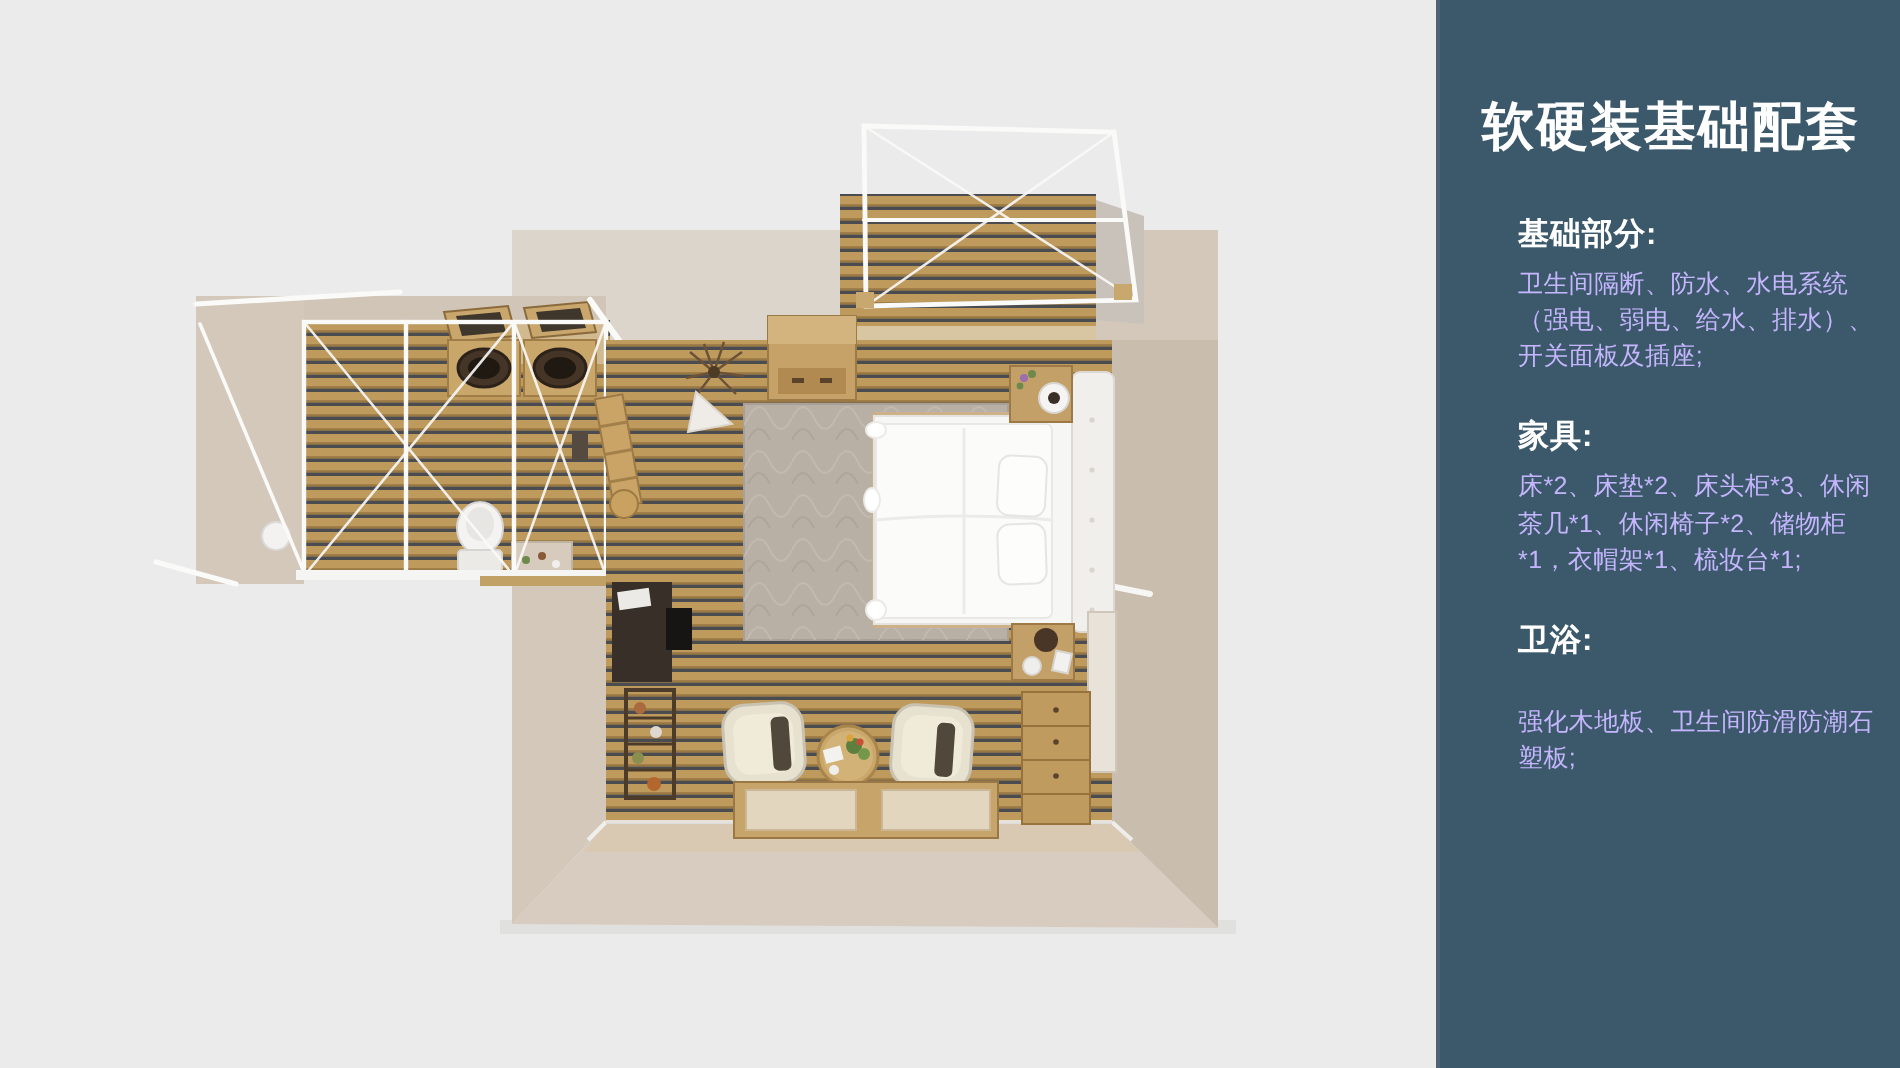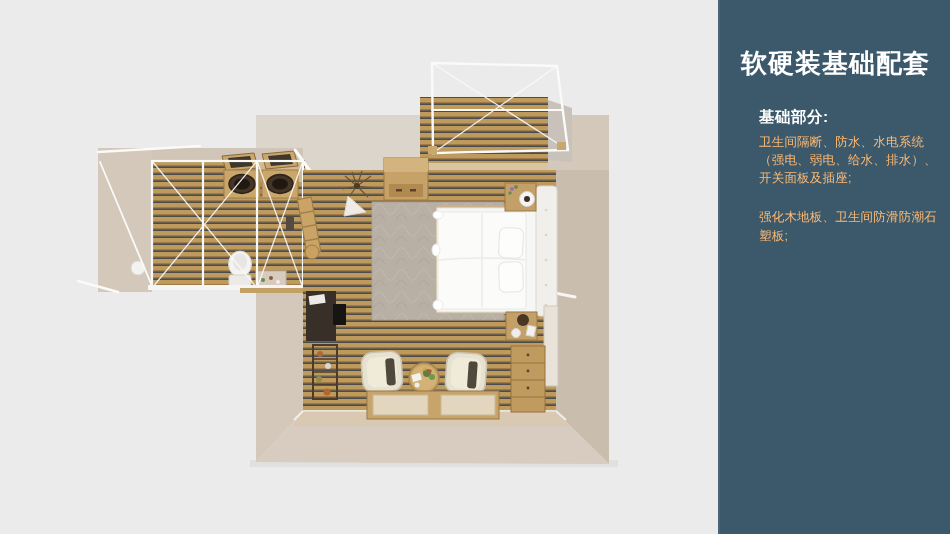--- a/index.html
+++ b/index.html
@@ -11,21 +11,21 @@
   .plan{position:absolute;left:0;top:0;width:718px;height:534px;display:block;}
   .sidebar{
     position:absolute;left:718px;top:0;width:232px;height:534px;
     background:#3c596b;color:#ffffff;box-sizing:border-box;
     padding:46px 13px 16px 39px;border-left:2px solid #4d6274;
   }
   .title{font-size:26px;font-weight:bold;letter-spacing:1px;margin:0 0 0 -18px;white-space:nowrap;}
   .section{margin-top:21px;}
   .section.first{margin-top:26px;}
   .heading{font-size:15.5px;font-weight:bold;margin-bottom:5px;letter-spacing:.5px;}
-  .bodytext{font-size:12.5px;line-height:1.45;color:#fdba74;letter-spacing:.2px;}
+  .bodytext{font-size:12.5px;line-height:1.45;color:#c4b5fd;letter-spacing:.2px;}
 </style>
 </head>
 <body>
 
 <div class="stage">
 
   <svg class="plan" viewBox="0 0 718 534">
     <defs>
       <pattern id="woodFloor" patternUnits="userSpaceOnUse" width="8" height="7">
         <rect x="0" y="0" width="8" height="7" fill="#bf9a5d"></rect>
@@ -230,22 +230,27 @@
   </svg>
 
   <aside class="sidebar" style="background: rgb(60, 89, 107);">
     <h1 class="title">软硬装基础配套</h1>
 
     <div class="section first">
       <div class="heading">基础部分:</div>
       <div class="bodytext">卫生间隔断、防水、水电系统（强电、弱电、给水、排水）、开关面板及插座;</div>
     </div>
 
-
-
     <div class="section">
+      <div class="heading">家具:</div>
+      <div class="bodytext">床*2、床垫*2、床头柜*3、休闲茶几*1、休闲椅子*2、储物柜*1，衣帽架*1、梳妆台*1;</div>
+    </div>
+
+
+    <div class="section">
+      <div class="heading">卫浴:</div>
     </div>
 
     <div class="section">
       <div class="bodytext">强化木地板、卫生间防滑防潮石塑板;</div>
     </div>
   </aside>
 </div>
 
 </body></html>

